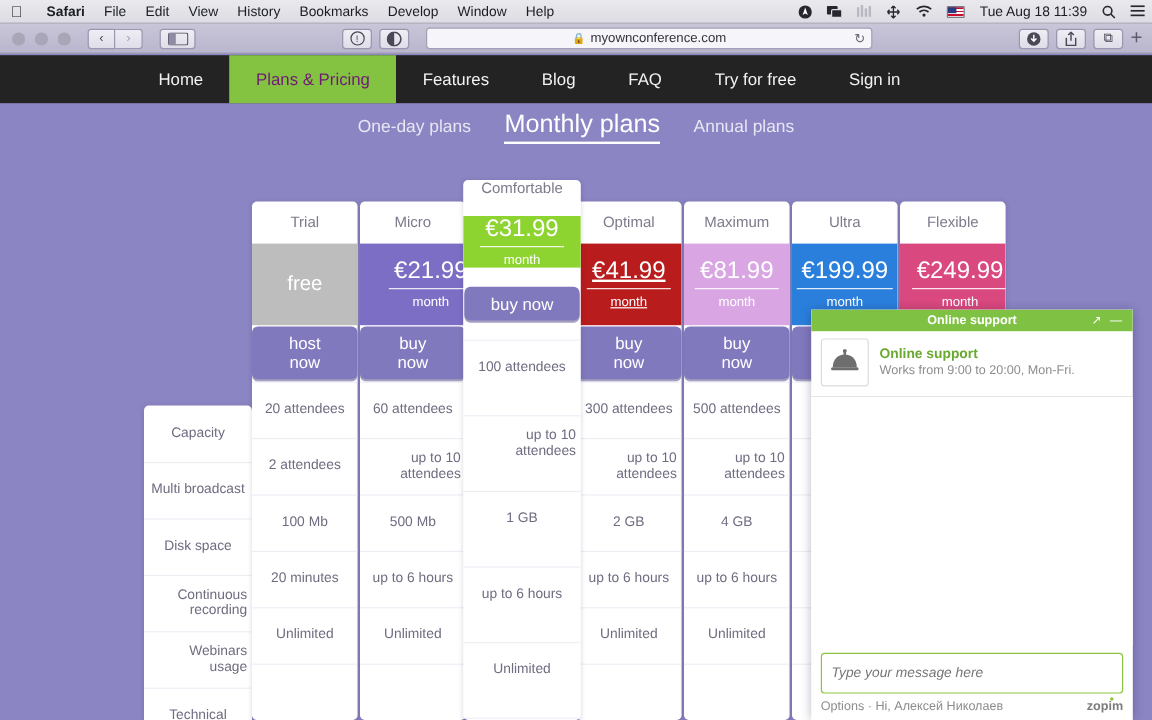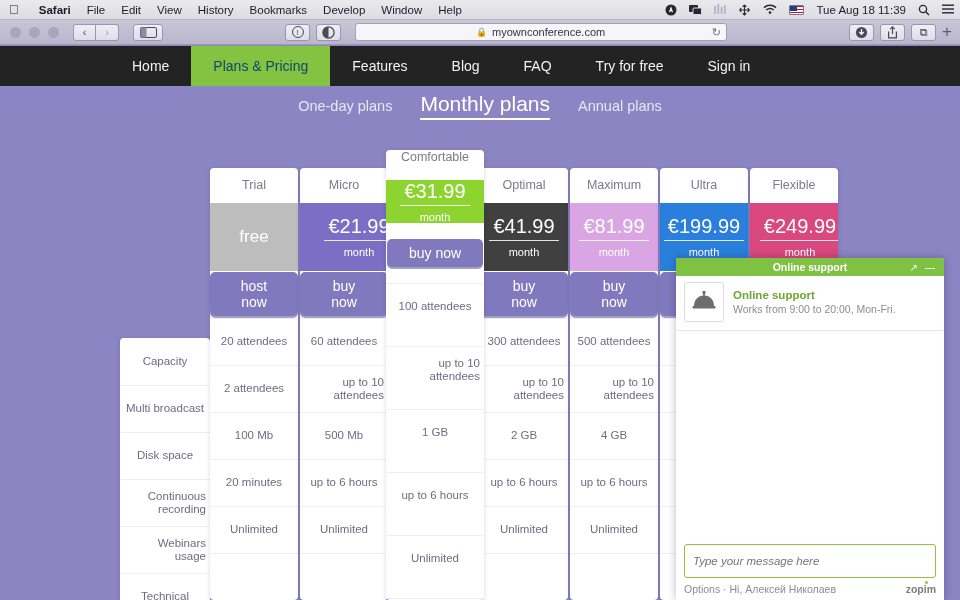--- a/index.html
+++ b/index.html
@@ -76,21 +76,21 @@
   
   .sitenav {
     position: absolute; top: 46px; left: 0; width: 960px; height: 40px;
     background: #232323; display: flex; align-items: stretch;
     padding-left: 110px;
   }
   .navlink {
     display: flex; align-items: center; padding: 0 22px;
     color: #f2f2f2; font-size: 14px; white-space: nowrap;
   }
-  .navlink.active { background: #83c341; color: #0c4a6e; }
+  .navlink.active { background: #83c341; color: #701a75; }
 
   
   .plantabs {
     position: absolute; top: 92px; left: 0; width: 960px;
     display: flex; align-items: baseline; justify-content: center; gap: 28px;
   }
   .ptab { color: #e8e6f3; font-size: 14.5px; }
   .ptab.active {
     font-size: 21px; color: #fff;
     border-bottom: 2px solid #fff; padding-bottom: 2px;
@@ -366,21 +366,21 @@
         </div>
         <div class="feat-cell">100 attendees</div>
         <div class="feat-cell">up to 10 attendees</div>
         <div class="feat-cell">1 GB</div>
         <div class="feat-cell">up to 6 hours</div>
         <div class="feat-cell">Unlimited</div>
         <div class="feat-cell"></div>
       </div>
       <div class="card" style="left: 480px; top: 18px; width: 88px; height: 432px;">
         <div class="card-name">Optimal</div>
-        <div class="card-price" style="background: #404040;">
+        <div class="card-price" style="background: #b91c1c; text-decoration: underline;">
           <div class="price-val u">€41.99</div>
           <div class="price-per">month</div>
         </div>
         <div class="card-cta">
           <button class="btn">buy now</button>
         </div>
         <div class="feat-cell">300 attendees</div>
         <div class="feat-cell">up to 10 attendees</div>
         <div class="feat-cell">2 GB</div>
         <div class="feat-cell">up to 6 hours</div>

